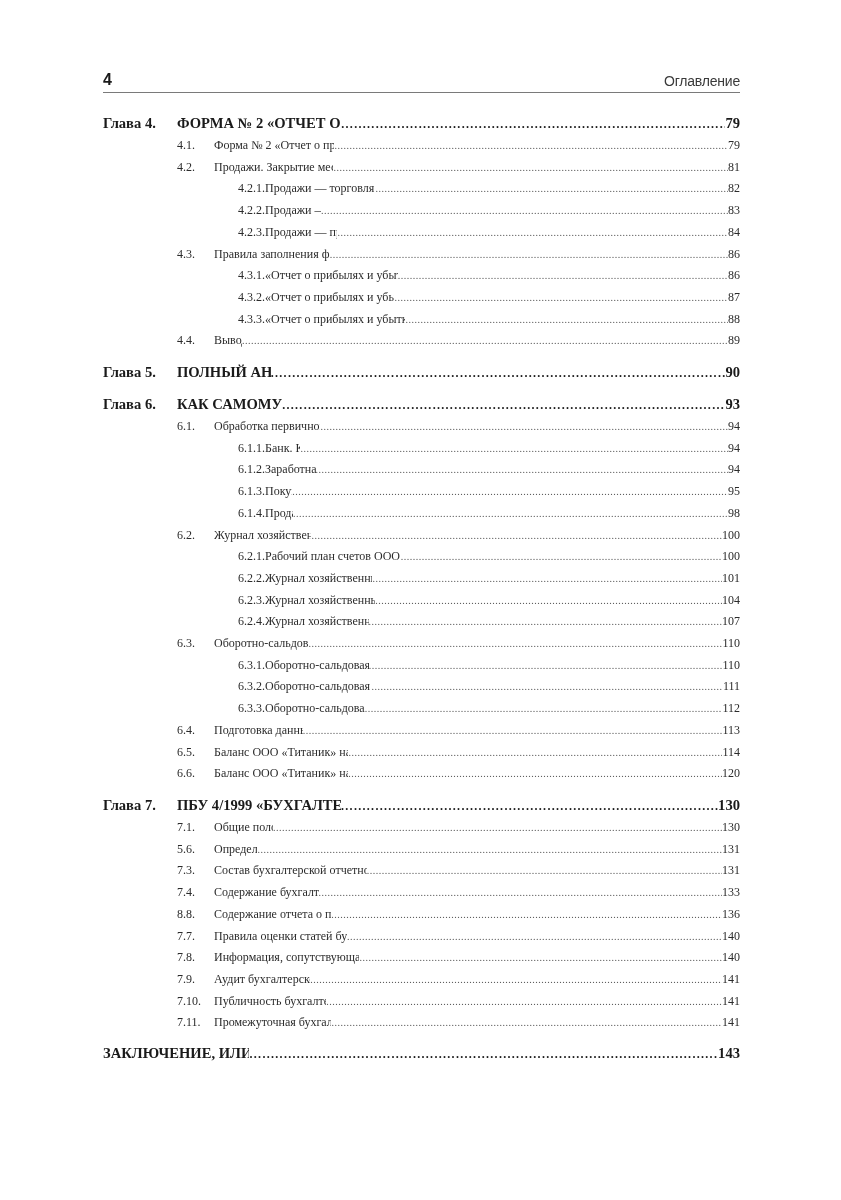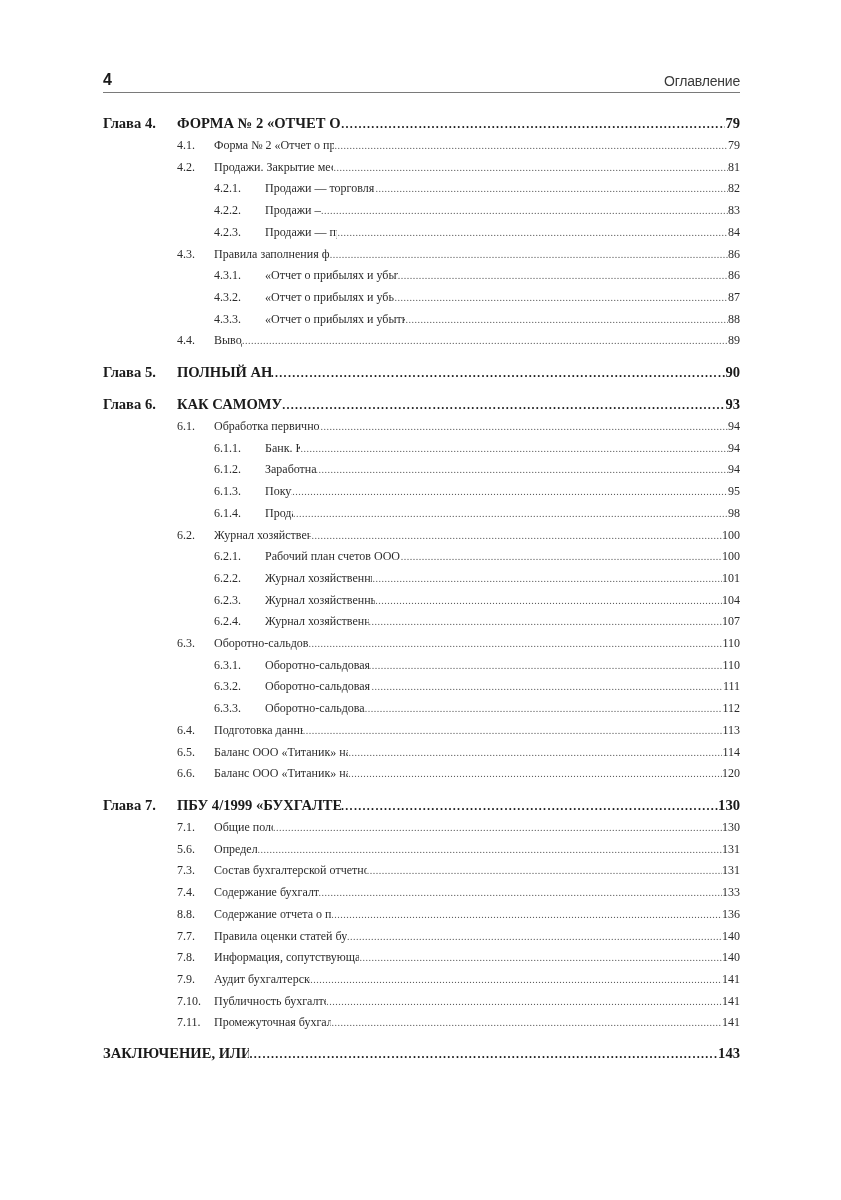--- a/index.html
+++ b/index.html
@@ -19,21 +19,21 @@
   .row .leader { flex: 1 1 auto; overflow: hidden; color: #555; letter-spacing: 0.5px; font-size: 10px; min-width: 4px; }
   .row .leader::after { content: "................................................................................................................................................................................................................................................"; }
   .row .page { flex: 0 0 auto; text-align: right; }
   .chapter { font-weight: bold; font-size: 14.6px; line-height: 22px; color: #1a1a1a; }
   .chapter .num { width: 74px; }
   .chapter .leader { color: #1a1a1a; font-size: 12px; letter-spacing: 1.3px; font-weight: bold; }
   .chapter.gap-before { margin-top: 9px; justify-content: flex-end; }
   .l1 { padding-left: 74px; }
   .l1 .num { width: 37px; }
   .l2 { padding-left: 111px; }
-  .l2 .num { width: 51px; }
+  .l2 .num { width: 51px; text-align: right; }
   .wrap-row .title-block { flex: 1 1 auto; white-space: normal; }
   .conclusion { font-weight: bold; font-size: 14.6px; line-height: 22px; color: #1a1a1a; margin-top: 8px; }
   .conclusion .leader { color: #1a1a1a; font-size: 12px; letter-spacing: 1.3px; font-weight: bold; }
 </style>
 </head>
 <body>
 
 <div class="page-header">
   <span class="page-num">4</span>
   <span class="running-title">Оглавление</span>

